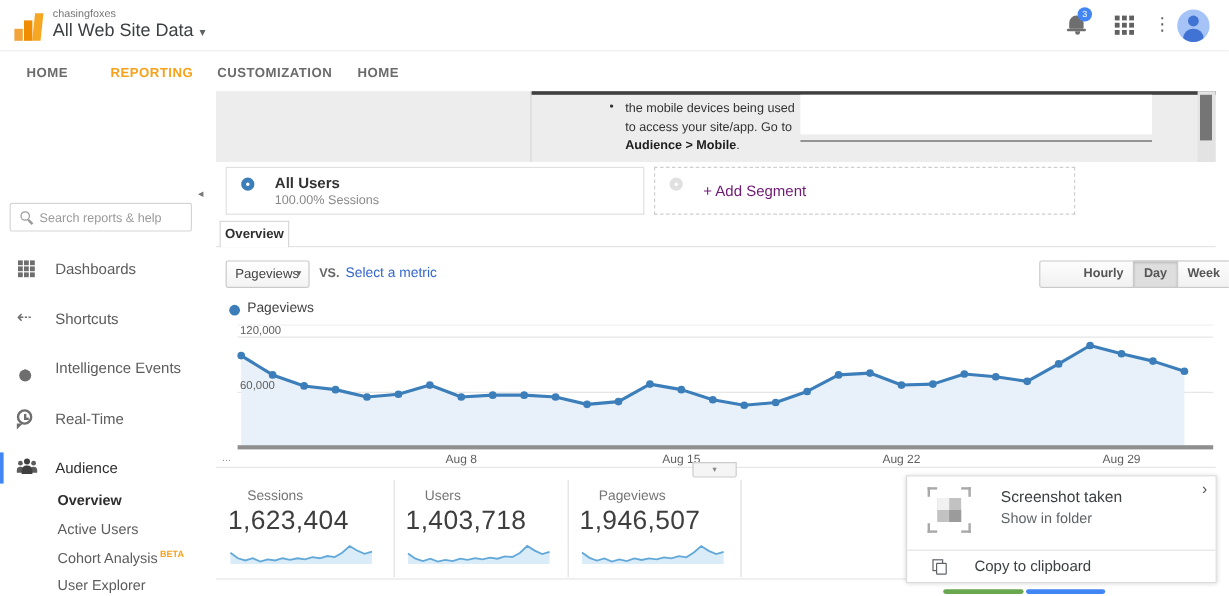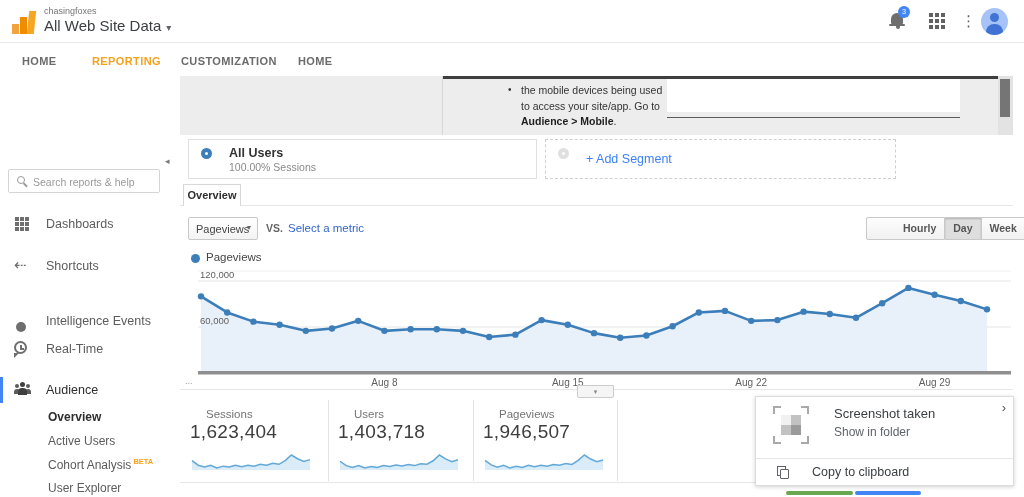--- a/index.html
+++ b/index.html
@@ -82,21 +82,21 @@
   .panel-scroll-thumb { position:absolute; left:2px; top:3px; width:10px; height:38px; background:#757575; cursor:pointer; }
 
   
   .seg-card { position:absolute; top:139px; height:40px; background:#fff; cursor:pointer; }
   .seg-all { left:188px; width:349px; border:1px solid #e0e0e0; }
   .seg-add { left:545px; width:351px; border:1px dashed #cfcfcf; }
   .donut { position:absolute; left:12px; top:8px; width:11px; height:11px; border-radius:50%; border:4.5px solid var(--chart-blue); }
   .donut.gray { border-color:#e0e0e0; }
   .seg-title { position:absolute; left:40px; top:6px; font-size:12.5px; font-weight:bold; color:#333; }
   .seg-sub { position:absolute; left:40px; top:21px; font-size:10.5px; color:#8a8a8a; }
-  .seg-add-label { position:absolute; left:40px; top:12px; font-size:12.5px; color:#3b82f6; }
+  .seg-add-label { position:absolute; left:40px; top:12px; font-size:12.5px; color:#701a75; }
 
   
   .tabbar-line { position:absolute; left:180px; top:205px; width:833px; height:1px; background:#e4e4e4; }
   .tab { position:absolute; left:183px; top:184px; width:58px; height:22px; background:#fff; border:1px solid #d8d8d8; border-bottom:none; font-size:11px; font-weight:bold; color:#2e2e2e; text-align:center; line-height:21px; cursor:pointer; }
   .metric-btn { position:absolute; left:188px; top:217px; width:70px; height:23px; border:1px solid #c9c9c9; border-radius:2px; background:linear-gradient(#fff,#f3f3f3); font-size:11px; color:#444; cursor:pointer; }
   .metric-btn .lbl { position:absolute; left:7px; top:5px; }
   .metric-btn .car { position:absolute; right:6px; top:5px; font-size:8px; color:#666; }
   .vs { position:absolute; left:266px; top:222px; font-size:10.5px; font-weight:bold; color:#666; }
   .sel-metric { position:absolute; left:288px; top:222px; font-size:11.5px; color:var(--link-blue); cursor:pointer; }
   .gran { position:absolute; left:866px; top:217px; height:23px; display:flex; }
@@ -108,21 +108,21 @@
   
   .legend-dot { position:absolute; left:191px; top:254px; width:9px; height:9px; border-radius:50%; background:var(--chart-blue); }
   .legend-label { position:absolute; left:206px; top:251px; font-size:11.5px; color:#444; }
   .chart-holder { position:absolute; left:183px; top:268px; width:830px; height:130px; }
   .chart-footer-line { position:absolute; left:180px; top:389px; width:833px; height:1px; background:#e6e6e6; }
   .chart-collapse { position:absolute; left:577px; top:385px; width:37px; height:13px; background:#f5f5f5; border:1px solid #ccc; border-radius:0 0 2px 2px; font-size:7px; color:#888; text-align:center; line-height:11px; cursor:pointer; }
 
   
   .stat-card { position:absolute; top:404px; width:130px; height:76px; }
   .stat-label { position:absolute; left:16px; top:4px; font-size:11.5px; color:#757575; }
-  .stat-value { position:absolute; left:0; top:17px; font-size:19px; font-weight:400; color:#3e3e3e; letter-spacing:.3px; }
+  .stat-value { position:absolute; left:0; top:17px; font-size:22px; font-weight:400; color:#3e3e3e; letter-spacing:.3px; }
   .stat-spark { position:absolute; left:0; top:45px; width:122px; height:24px; }
   .stat-div { position:absolute; top:400px; width:1px; height:81px; background:#e2e2e2; }
   .stats-bottom { position:absolute; left:180px; top:482px; width:833px; height:1px; background:#e6e6e6; }
 
   
   .notif { position:absolute; left:755px; top:396px; width:259px; height:90px; background:#fff; border:1px solid #dcdcdc; box-shadow:0 1px 4px rgba(0,0,0,.18); }
   .notif-chevron { position:absolute; right:7px; top:3px; font-size:13px; color:#555; cursor:pointer; }
   .thumb { position:absolute; left:17px; top:9px; width:36px; height:38px; }
   .thumb .c { position:absolute; width:8px; height:8px; border:0 solid #a9a9a9; }
   .thumb .tl { left:0; top:0; border-left-width:2px; border-top-width:2px; }
@@ -190,21 +190,21 @@
   <div class="side-row" style="top:139px;">
     <span class="side-ic">
         <span class="grid9" style="display:block;"></span>
       </span>
     <span class="side-label">Dashboards</span>
   </div>
   <div class="side-row" style="top:181px;">
     <span class="side-ic arrow-glyph">⇠</span>
     <span class="side-label">Shortcuts</span>
   </div>
-  <div class="side-row" style="top:236px;">
+  <div class="side-row" style="top:222px;">
     <span class="side-ic">
         <span class="balloon" style="display:block;"></span>
       </span>
     <span class="side-label">Intelligence Events</span>
   </div>
   <div class="side-row" style="top:305px;">
     <span class="side-ic ppl">
       <i class="h1"></i><i class="h2"></i><i class="b1"></i><i class="b2"></i><i class="h3"></i><i class="b3"></i>
     </span>
     <span class="side-label" style="color:#2e2e2e;">Audience</span>

